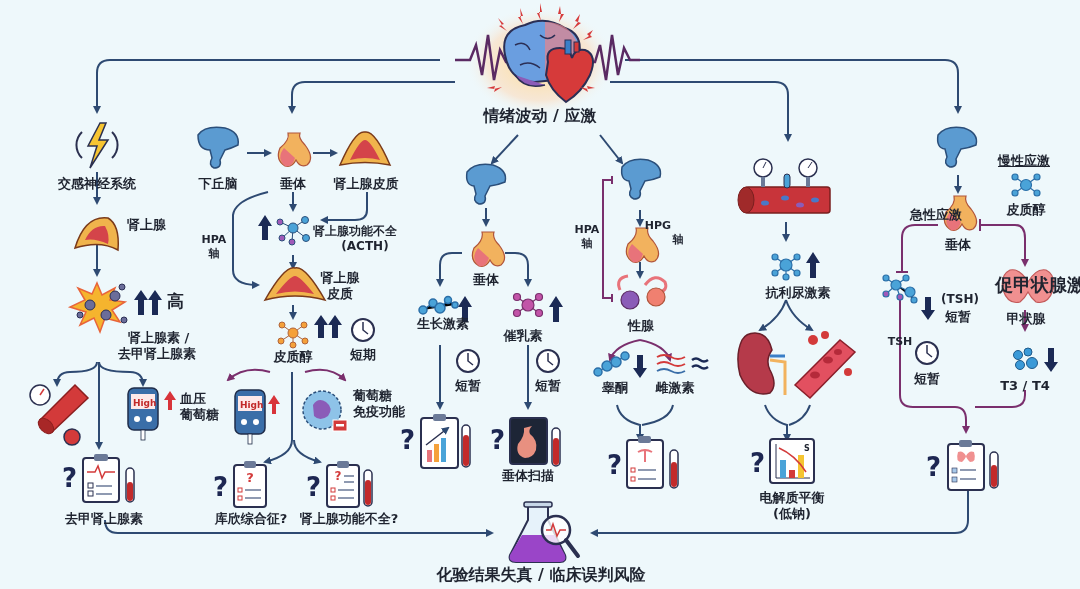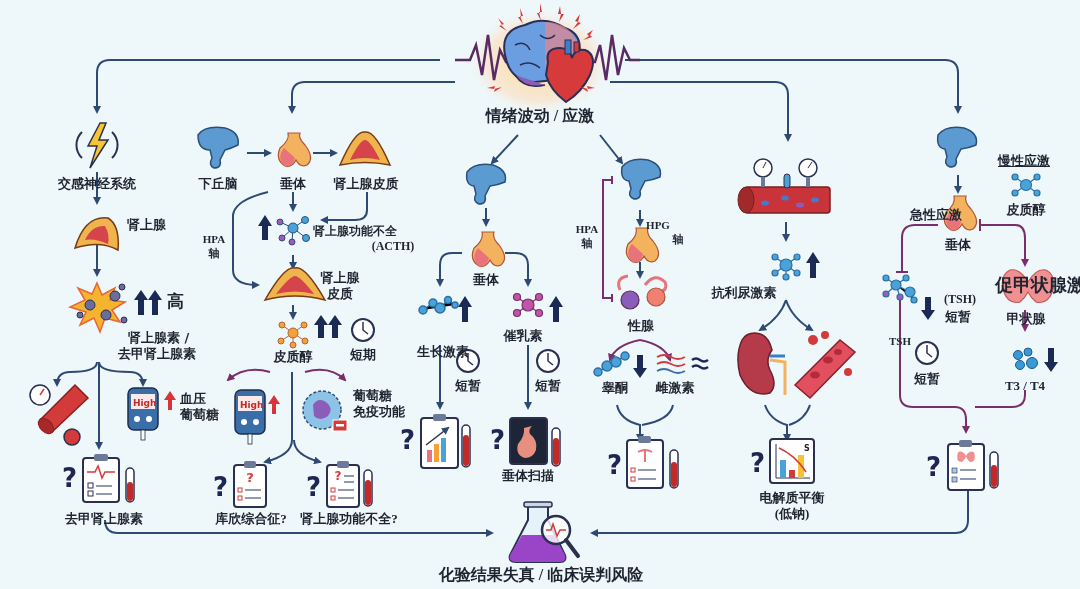--- a/index.html
+++ b/index.html
@@ -3,21 +3,21 @@
 <meta charset="utf-8">
 <style>
   html,body{margin:0;padding:0;}
   body{width:1080px;height:589px;background:#eef8fb;position:relative;overflow:hidden;font-family:"DejaVu Sans","Liberation Sans",sans-serif;color:#1f2430;}
   #canvas{position:absolute;left:0;top:0;}
   .lbl{position:absolute;font-weight:bold;font-size:13px;line-height:15px;white-space:nowrap;color:#1f2430;}
   .lbl.sm{font-size:11px;font-weight:bold;}
   .lbl.xs{font-size:10px;font-weight:bold;}
   .lbl.big{font-size:17px;}
   .lbl.title{font-size:16px;}
-  .c{text-align:center;transform:translateX(-50%);font-family:Liberation Serif, serif;}
+  .c{text-align:center;transform:translateX(-50%);}
   .q{position:absolute;font-weight:bold;font-size:26px;color:#1d2752;font-family:"DejaVu Sans",sans-serif;}
 </style>
 </head>
 <body>
 
 <svg id="canvas" width="1080" height="589" viewBox="0 0 1080 589">
   <defs>
     <marker id="ab" markerWidth="8" markerHeight="8" refX="6" refY="4" orient="auto" markerUnits="userSpaceOnUse">
       <path d="M0,0 L8,4 L0,8 z" fill="#2e4a72"></path>
     </marker>
@@ -469,52 +469,52 @@
 <div class="lbl" style="left:180px;top:407px;">葡萄糖</div>
 <div class="q" style="left:62px;top:463px;">?</div>
 <div class="lbl c" style="left:104px;top:511px;">去甲肾上腺素</div>
 
 <div class="lbl c" style="left:218px;top:176px;">下丘脑</div>
 <div class="lbl c" style="left:293px;top:176px;">垂体</div>
 <div class="lbl c" style="left:366px;top:176px;">肾上腺皮质</div>
 <div class="lbl sm c" style="left:214px;top:232px;">HPA</div>
 <div class="lbl sm c" style="left:214px;top:246px;">轴</div>
 <div class="lbl" style="left:313px;top:224px;font-size:12px;">肾上腺功能不全</div>
-<div class="lbl c" style="left:365px;top:239px;font-size:12px;margin-left:28px;">(ACTH)</div>
+<div class="lbl c" style="left:365px;top:239px;font-size:12px;">(ACTH)</div>
 <div class="lbl c" style="left:340px;top:270px;">肾上腺</div>
 <div class="lbl c" style="left:340px;top:286px;">皮质</div>
 <div class="lbl c" style="left:293px;top:349px;">皮质醇</div>
 <div class="lbl c" style="left:363px;top:347px;">短期</div>
 <div class="lbl xs" style="left:240px;top:398px;color:#c22a2a;font-size:9px;">High</div>
 <div class="lbl" style="left:353px;top:388px;">葡萄糖</div>
 <div class="lbl" style="left:353px;top:404px;">免疫功能</div>
 <div class="q" style="left:213px;top:472px;">?</div>
 <div class="q" style="left:306px;top:472px;">?</div>
 <div class="lbl c" style="left:251px;top:511px;">库欣综合征?</div>
 <div class="lbl c" style="left:349px;top:511px;">肾上腺功能不全?</div>
 
 <div class="lbl c" style="left:486px;top:272px;">垂体</div>
-<div class="lbl c" style="left:443px;top:344px;">生长激素</div>
+<div class="lbl c" style="left:443px;top:316px;">生长激素</div>
 <div class="lbl c" style="left:523px;top:328px;">催乳素</div>
 <div class="lbl c" style="left:468px;top:378px;">短暂</div>
 <div class="lbl c" style="left:548px;top:378px;">短暂</div>
 <div class="q" style="left:400px;top:425px;">?</div>
 <div class="q" style="left:490px;top:425px;">?</div>
 <div class="lbl c" style="left:528px;top:468px;">垂体扫描</div>
 
 <div class="lbl sm c" style="left:587px;top:222px;">HPA</div>
 <div class="lbl sm c" style="left:587px;top:236px;">轴</div>
 <div class="lbl sm c" style="left:658px;top:218px;text-align:right;">HPG</div>
 <div class="lbl sm c" style="left:678px;top:232px;">轴</div>
 <div class="lbl c" style="left:641px;top:318px;">性腺</div>
 <div class="lbl c" style="left:615px;top:380px;">睾酮</div>
 <div class="lbl c" style="left:675px;top:380px;">雌激素</div>
 <div class="q" style="left:607px;top:450px;">?</div>
 
-<div class="lbl c" style="left:744px;top:285px;">抗利尿激素</div>
+<div class="lbl c" style="left:798px;top:285px;">抗利尿激素</div>
 <div class="lbl xs" style="left:804px;top:441px;font-size:8px;">S</div>
 <div class="q" style="left:750px;top:448px;">?</div>
 <div class="lbl c" style="left:792px;top:490px;">电解质平衡</div>
 <div class="lbl c" style="left:792px;top:506px;">(低钠)</div>
 
 <div class="lbl" style="left:998px;top:153px;text-decoration:underline;">慢性应激</div>
 <div class="lbl c" style="left:1026px;top:202px;">皮质醇</div>
 <div class="lbl" style="left:876px;top:207px;margin-left:34px;">急性应激</div>
 <div class="lbl c" style="left:958px;top:237px;">垂体</div>
 <div class="lbl" style="left:948px;top:277px;font-size:18px;margin-left:47px;">促甲状腺激素</div>

